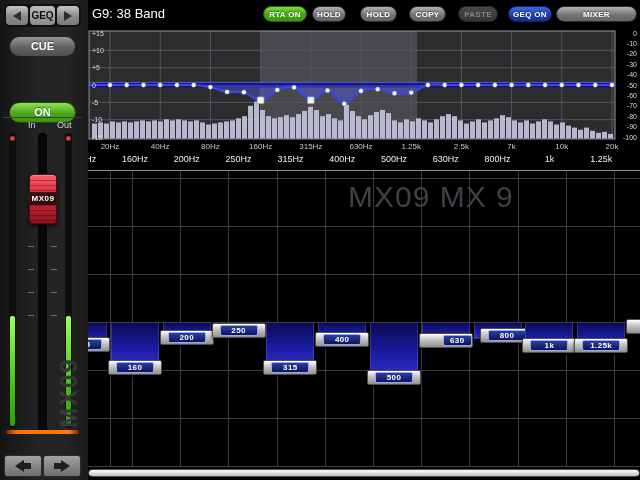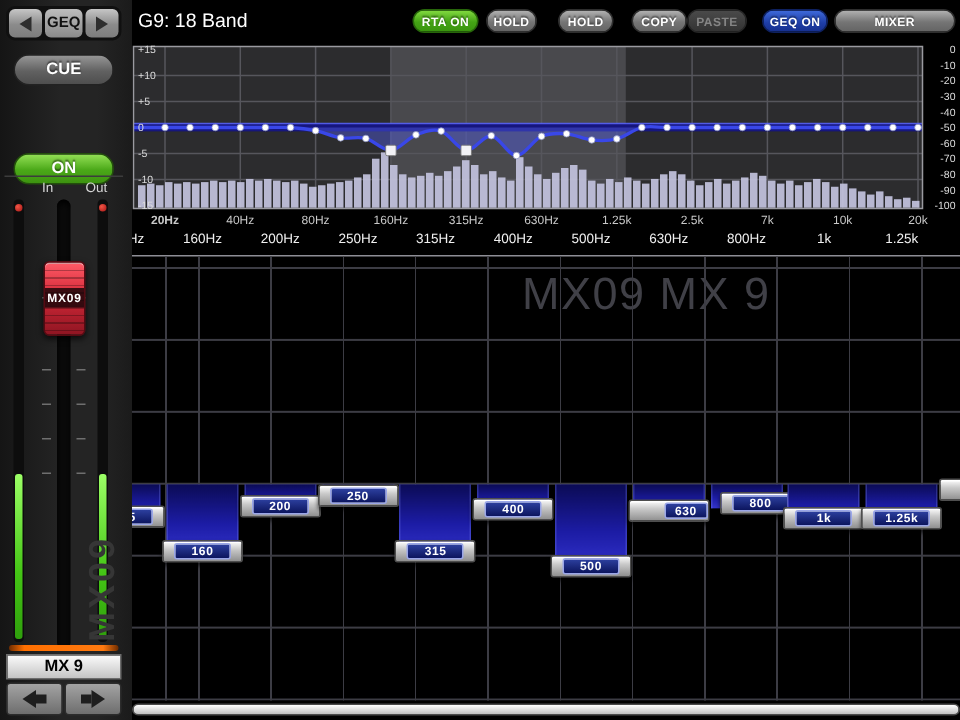--- a/index.html
+++ b/index.html
@@ -126,40 +126,39 @@
         <div class="tick" style="left: 28px; top: 292px;"></div>
         <div class="tick" style="left: 51px; top: 292px;"></div>
         <div class="tick" style="left: 28px; top: 315px;"></div>
         <div class="tick" style="left: 51px; top: 315px;"></div>
       </div>
     <div class="cap">
       <div class="cap-label">MX09</div>
     </div>
     <div class="wm-vert">MX09</div>
     <div class="orange-strip"></div>
-    <div class="ch-label">MX 9</div>
     <div class="sb-arrow left">
       <span class="arr-tri-l"></span>
         <span class="arr-stem"></span>
     </div>
     <div class="sb-arrow right">
       <span class="arr-stem"></span>
         <span class="arr-tri-r"></span>
     </div>
   </aside>
 
   <main class="main">
     <div class="topbar">
-      <span class="title">G9: 18 Band</span>
+      <span class="title">G9: 38 Band</span>
       <div class="hbtns">
           <div class="pill green" style="width: 44px; margin-left: 2px;">RTA ON</div>
           <div class="pill gray" style="width: 34px; margin-left: 5px;">HOLD</div>
           <div class="pill gray" style="width: 37px; margin-left: 14px;">HOLD</div>
           <div class="pill gray" style="width: 37px; margin-left: 12px;">COPY</div>
-          <div class="pill disabled" style="width: 40px; ">PASTE</div>
+          <div class="pill disabled" style="width: 40px; margin-left: 12px;">PASTE</div>
           <div class="pill blue" style="width: 44px; margin-left: 10px;">GEQ ON</div>
           <div class="pill gray" style="width: 81px; margin-left: 4px;">MIXER</div>
         </div>
     </div>
     <svg id="eq-svg" width="552" height="112">
         <rect x="1" y="1" width="526" height="108" fill="#2c2c2e"></rect>
         <rect x="172.6" y="1" width="156.6" height="108" fill="#49494d"></rect>
         <line x1="22.0" y1="1" x2="22.0" y2="109" stroke="#56565c" stroke-width="1"></line>
         <line x1="72.2" y1="1" x2="72.2" y2="109" stroke="#56565c" stroke-width="1"></line>
         <line x1="122.4" y1="1" x2="122.4" y2="109" stroke="#56565c" stroke-width="1"></line>
@@ -312,21 +311,21 @@
         <text x="549" y="36.7" font-size="7" fill="#dcdcdc" text-anchor="end">-30</text>
         <text x="549" y="47.1" font-size="7" fill="#dcdcdc" text-anchor="end">-40</text>
         <text x="549" y="57.5" font-size="7" fill="#dcdcdc" text-anchor="end">-50</text>
         <text x="549" y="67.9" font-size="7" fill="#dcdcdc" text-anchor="end">-60</text>
         <text x="549" y="78.3" font-size="7" fill="#dcdcdc" text-anchor="end">-70</text>
         <text x="549" y="88.7" font-size="7" fill="#dcdcdc" text-anchor="end">-80</text>
         <text x="549" y="99.1" font-size="7" fill="#dcdcdc" text-anchor="end">-90</text>
         <text x="549" y="109.5" font-size="7" fill="#dcdcdc" text-anchor="end">-100</text>
       </svg>
     <div class="axisrow row1">
-        <span style="left: 22px; font-weight: bold;">20Hz</span>
+        <span style="left: 22px;">20Hz</span>
         <span style="left: 72.2px;">40Hz</span>
         <span style="left: 122.4px;">80Hz</span>
         <span style="left: 172.6px;">160Hz</span>
         <span style="left: 222.8px;">315Hz</span>
         <span style="left: 273px;">630Hz</span>
         <span style="left: 323.2px;">1.25k</span>
         <span style="left: 373.4px;">2.5k</span>
         <span style="left: 423.6px;">7k</span>
         <span style="left: 473.8px;">10k</span>
         <span style="left: 524px;">20k</span>

